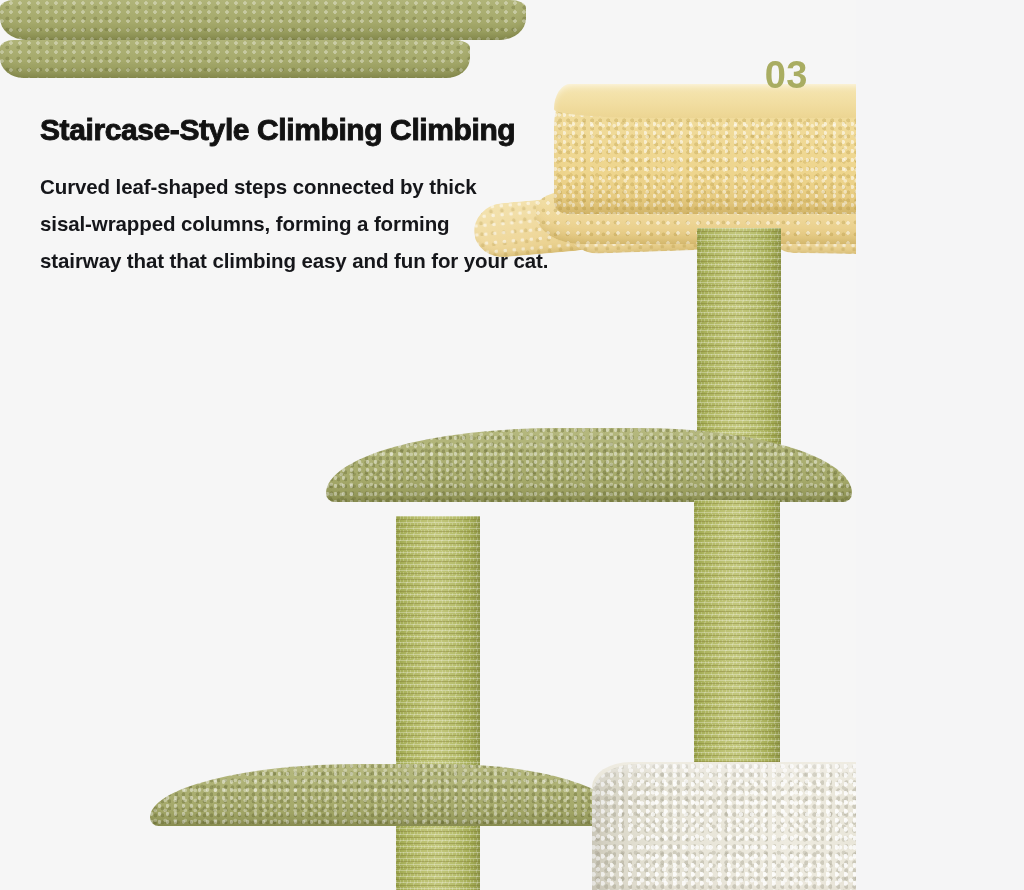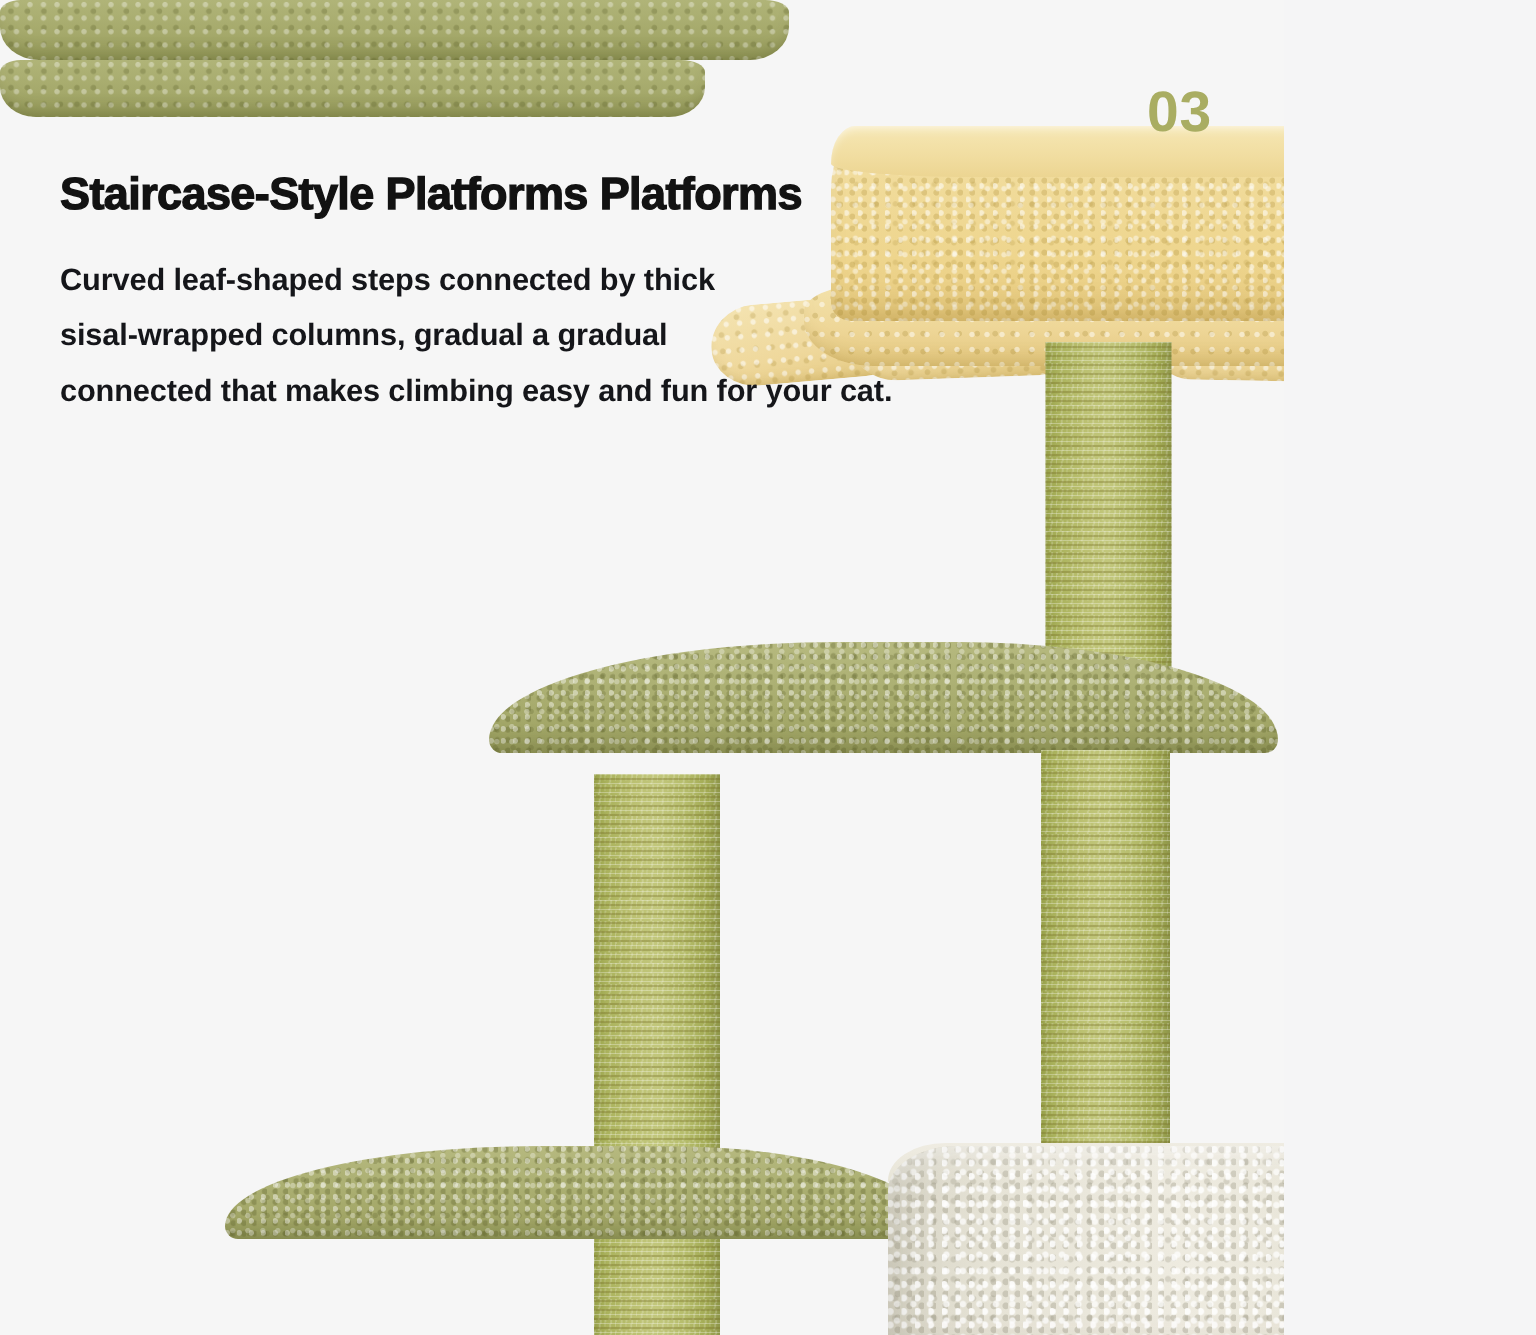--- a/index.html
+++ b/index.html
@@ -242,22 +242,22 @@
     <div class="low-deck-front"></div>
 
     <div class="cream-rim"></div>
     <div class="cream-base"></div>
 
   </div>
 
   <div id="step-number">03</div>
 
   <div id="copy">
-    <h2 id="heading">Staircase-Style Platforms Platforms</h2>
+    <h2 id="heading">Staircase-Style Climbing Climbing</h2>
 
     <p id="body-copy">
       <span class="ln">Curved leaf-shaped steps connected by thick</span>
-      <span class="ln">sisal-wrapped columns, gradual a gradual</span>
-      <span class="ln">connected that makes climbing easy and fun for your cat.</span>
+      <span class="ln">sisal-wrapped columns, forming a forming</span>
+      <span class="ln">stairway that that climbing easy and fun for your cat.</span>
     </p>
   </div>
 
 </div>
 
 </body></html>

